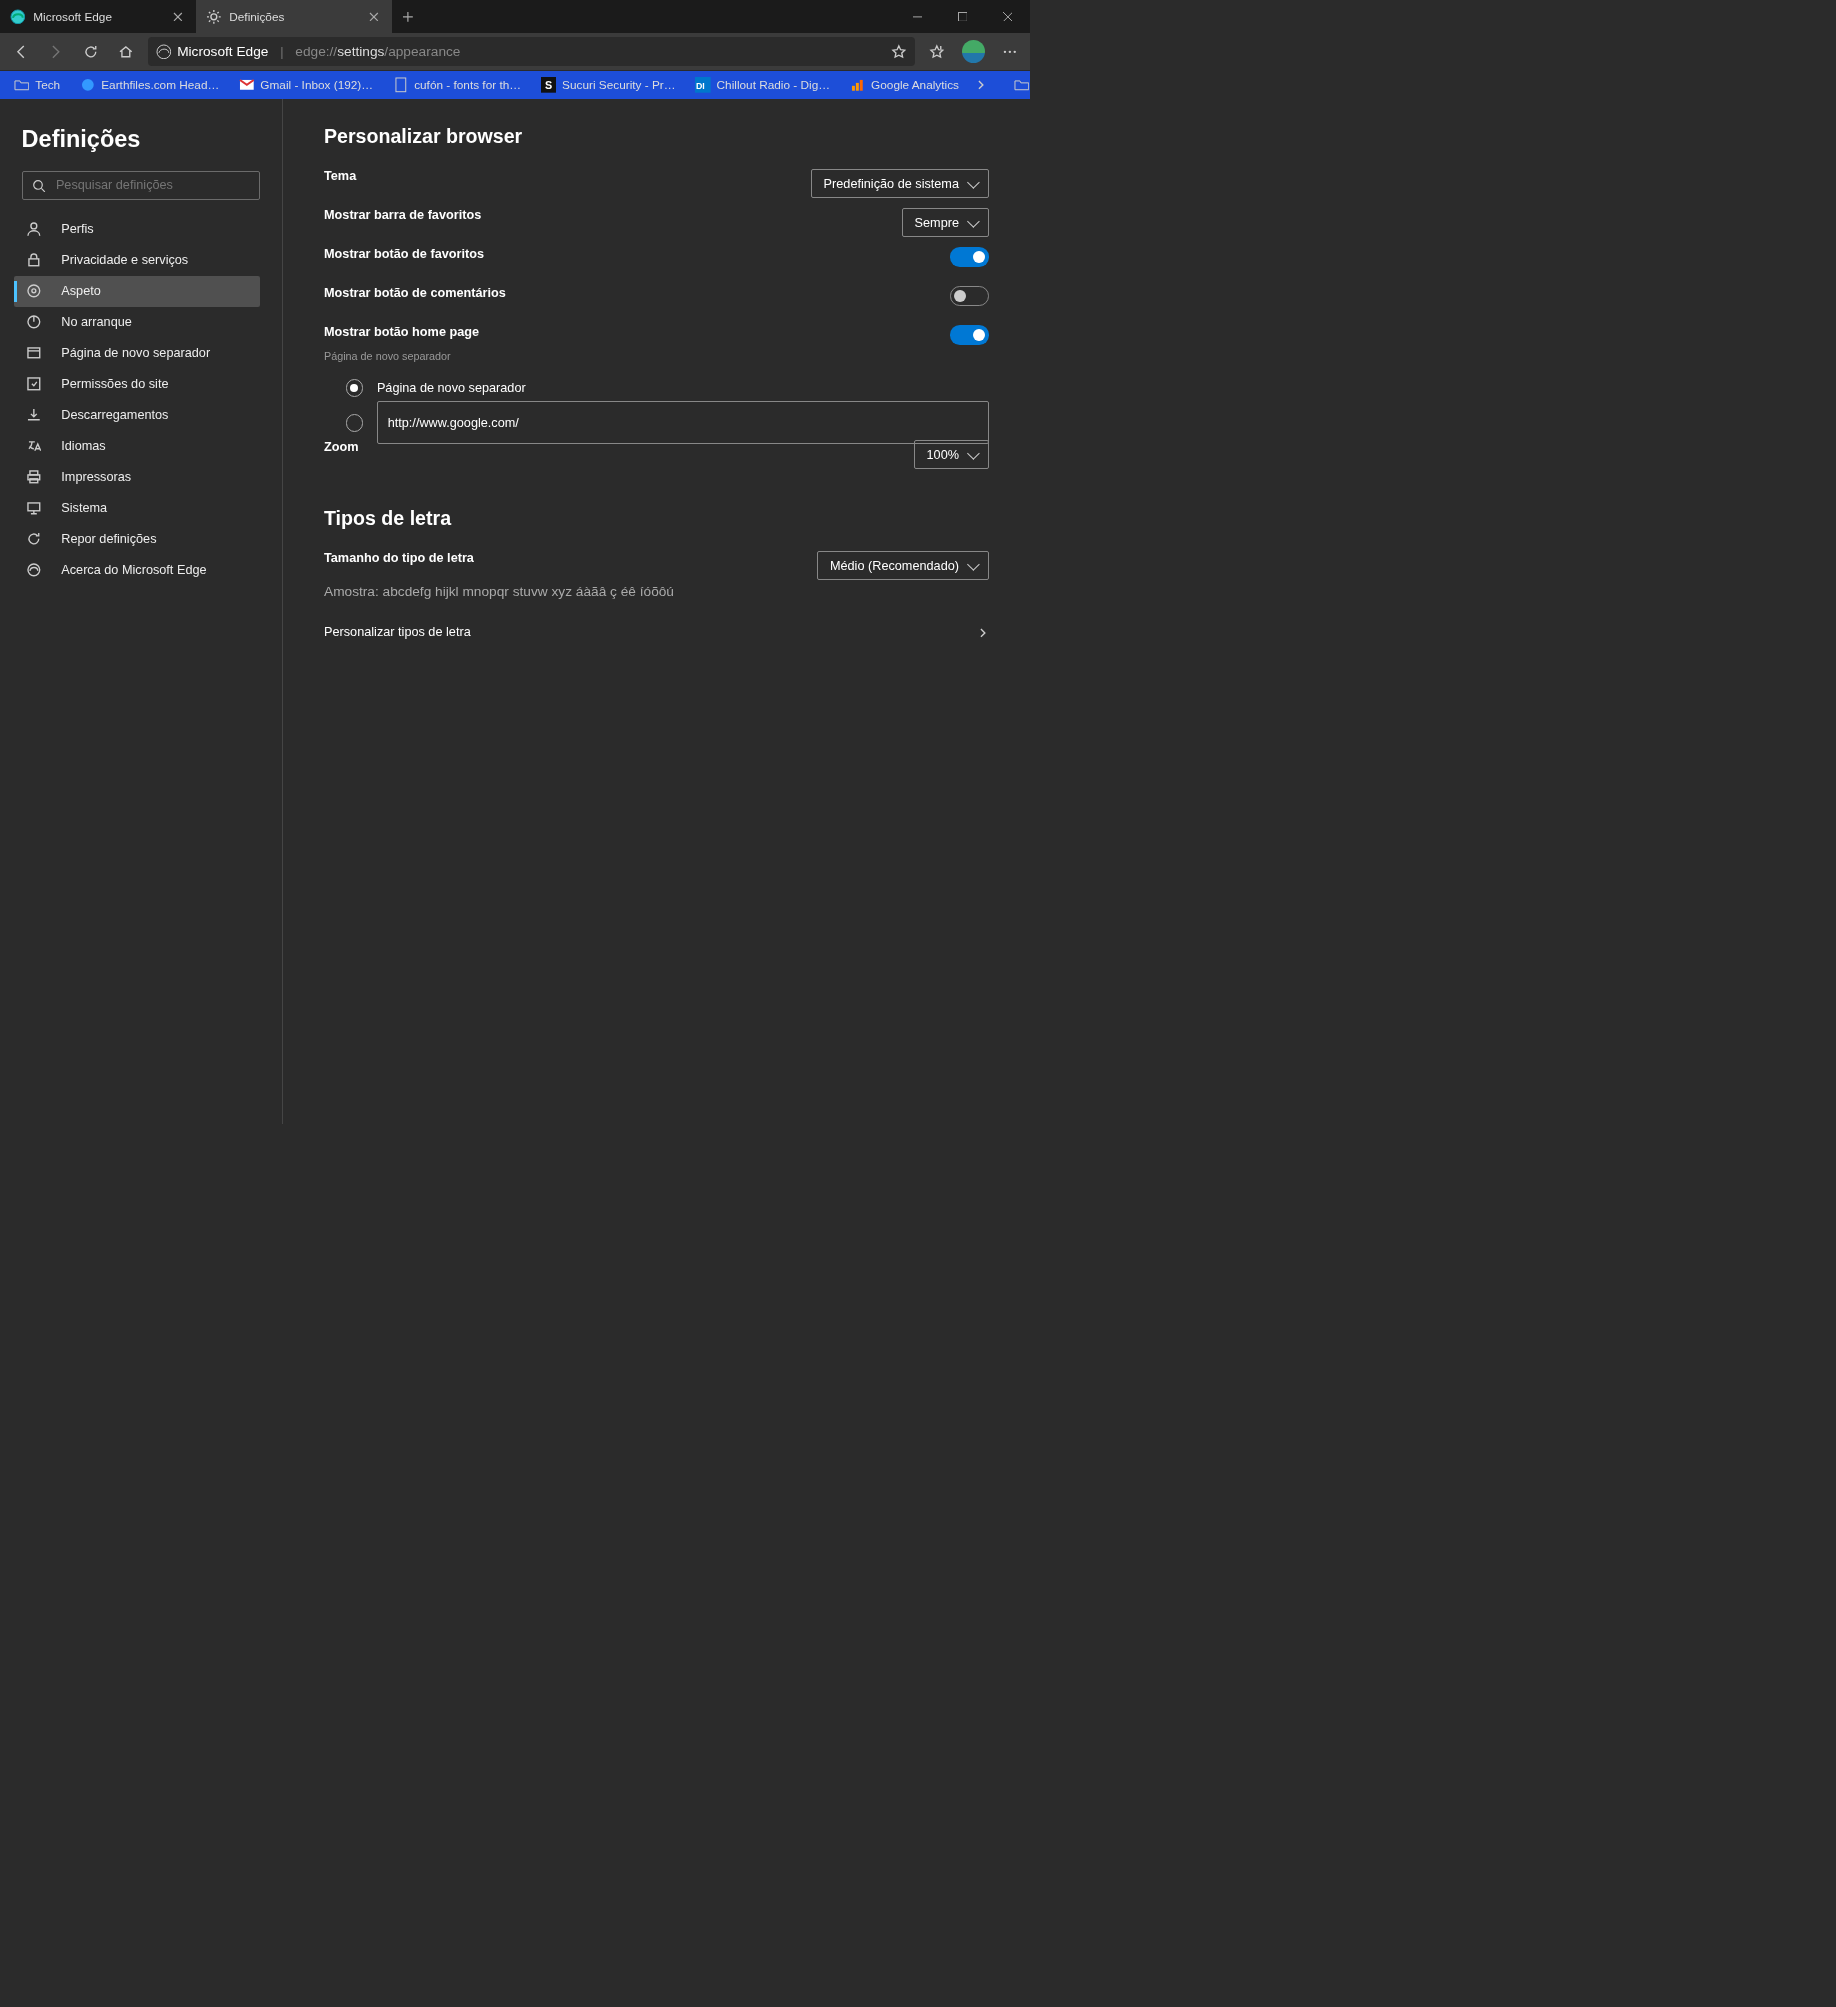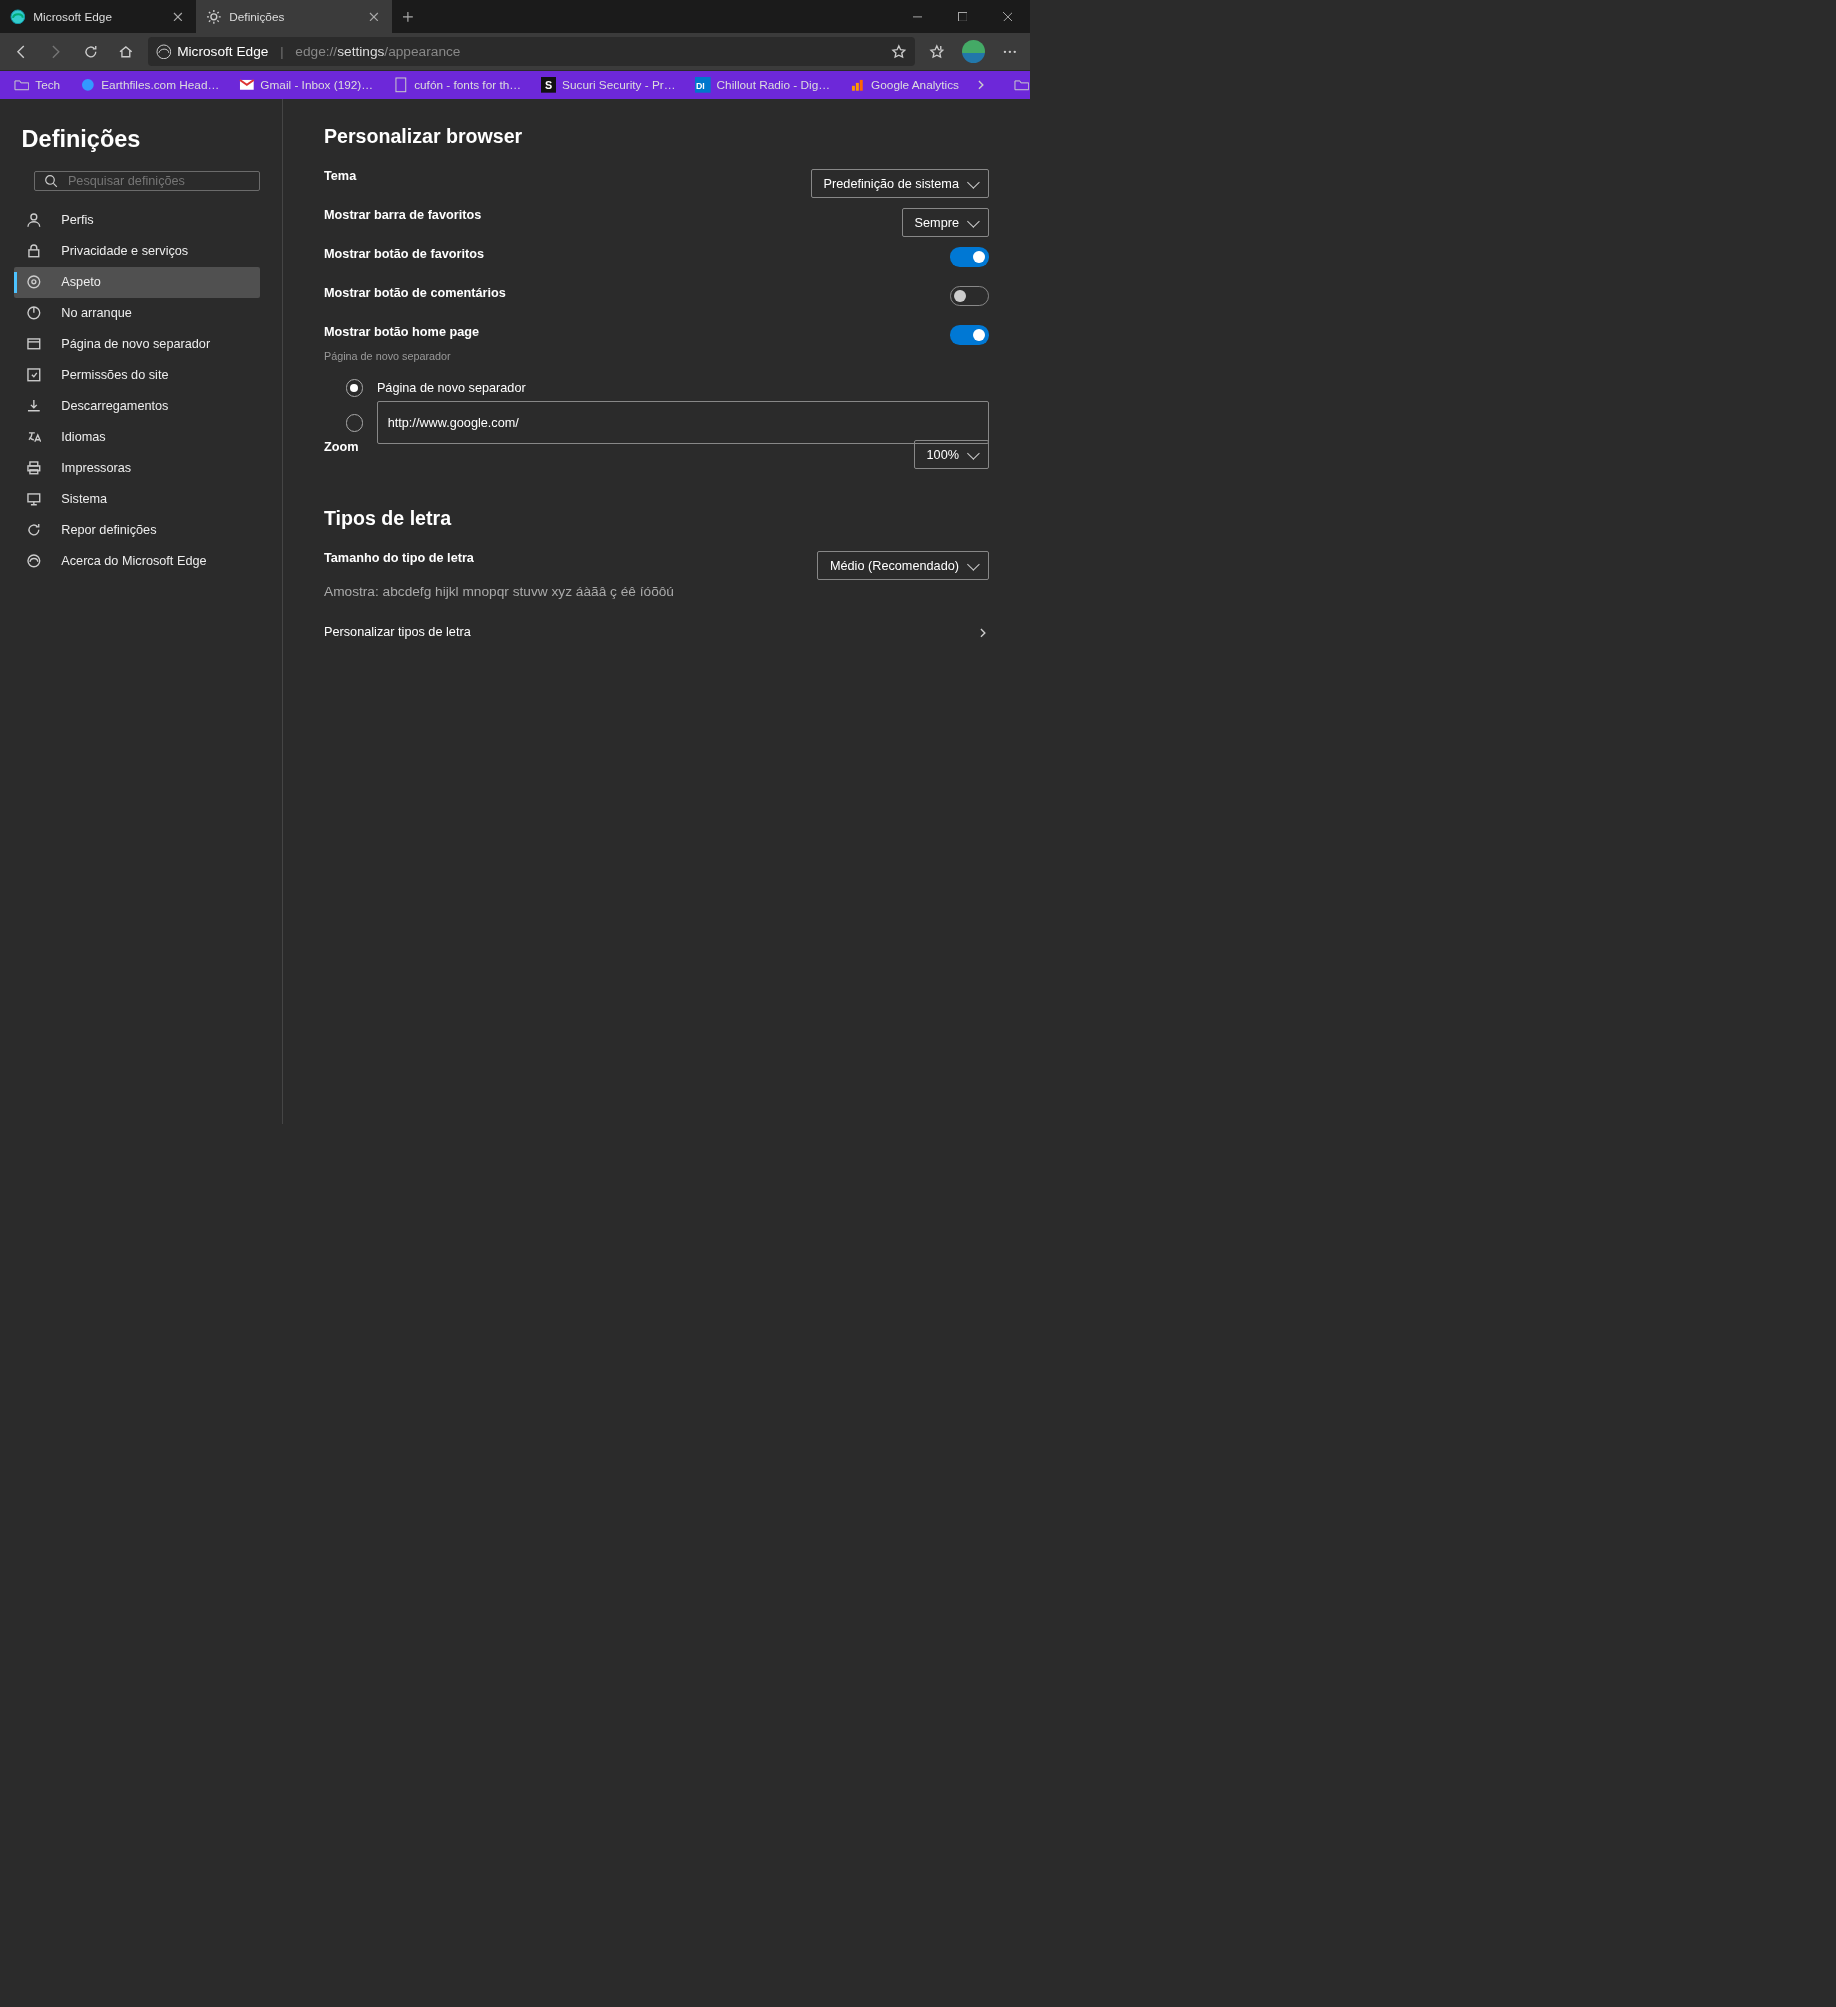--- a/index.html
+++ b/index.html
@@ -23,34 +23,34 @@
 .addrbar { flex: 1; height: 29px; background: #2b2b2b; border-radius: 3.9px; display: flex; align-items: center; padding: 0 7.8px; gap: 5.9px; margin: 0 3.9px; }
 .addrbar .edge-icon { width: 15.7px; height: 15.7px; }
 .addrbar .app-name { color: #fff; font-size: 13.7px; }
 .addrbar .sep { color: #777; margin: 0 5.9px; }
 .addrbar .url { color: #888; font-size: 13.7px; }
 .addrbar .url .bright { color: #ddd; }
 .addrbar .star { margin-left: auto; color: #888; }
 .avatar { width: 23.5px; height: 23.5px; border-radius: 50%; background: linear-gradient(180deg,#4a6 0%,#4a6 55%,#27a 55%,#27a 100%); margin: 0 5.9px; }
 
 
-.bookmarks { height: 29px; background: #6d28d9; border-top: 1px solid #2b2b2b; display: flex; align-items: center; padding: 0 5.9px; gap: 3.9px; }
+.bookmarks { height: 29px; background: #1d4ed8; border-top: 1px solid #2b2b2b; display: flex; align-items: center; padding: 0 5.9px; gap: 3.9px; }
 .bm { display: flex; align-items: center; gap: 5.9px; padding: 0 7.8px; height: 23.5px; color: #ddd; font-size: 11.8px; white-space: nowrap; }
 .bm .bm-icon { width: 15.7px; height: 15.7px; flex-shrink: 0; }
 .bookmarks .spacer { flex: 1; }
 .bm-overflow { width: 23.5px; display: flex; align-items: center; justify-content: center; color: #bbb; }
 .bm-divider { width: 1px; height: 17.6px; background: #555; margin: 0 5.9px; }
 
 
 .main { display: flex; height: calc(100% - 100px); }
 
 
 .sidebar { width: 283px; border-right: 1px solid #454545; padding: 27.4px 21.6px 0 21.6px; }
 .sidebar h1 { font-size: 23.5px; font-weight: 600; margin-bottom: 17.6px; }
-.search-wrap { display: flex; align-items: center; gap: 9.8px; border: 1px solid #6b6b6b; border-radius: 2px; height: 20px; padding: 0 9.8px; margin-bottom: 13.7px; margin-left: 12px; }
+.search-wrap { display: flex; align-items: center; gap: 9.8px; border: 1px solid #6b6b6b; border-radius: 2px; height: 29px; padding: 0 9.8px; margin-bottom: 13.7px; }
 .search-wrap input { background: transparent; border: none; outline: none; color: #bbb; font-size: 12.7px; flex: 1; }
 .nav-list { list-style: none; margin-left: -7.8px; }
 .nav-item { display: flex; align-items: center; gap: 20px; height: 31px; padding: 0 11.8px; color: #eee; font-size: 12.7px; border-radius: 2px; position: relative; }
 .nav-item.active { background: #505050; }
 .nav-item.active::before { content: ""; position: absolute; left: 0; top: 4.9px; bottom: 4.9px; width: 2.9px; background: #4cc2ff; }
 .nav-item .nav-icon { width: 15.7px; height: 15.7px; flex-shrink: 0; }
 
 
 .content { flex: 1; padding: 25.5px 41px 0 41px; overflow: auto; }
 .content h2 { font-size: 19.6px; font-weight: 600; margin-bottom: 21.6px; }

